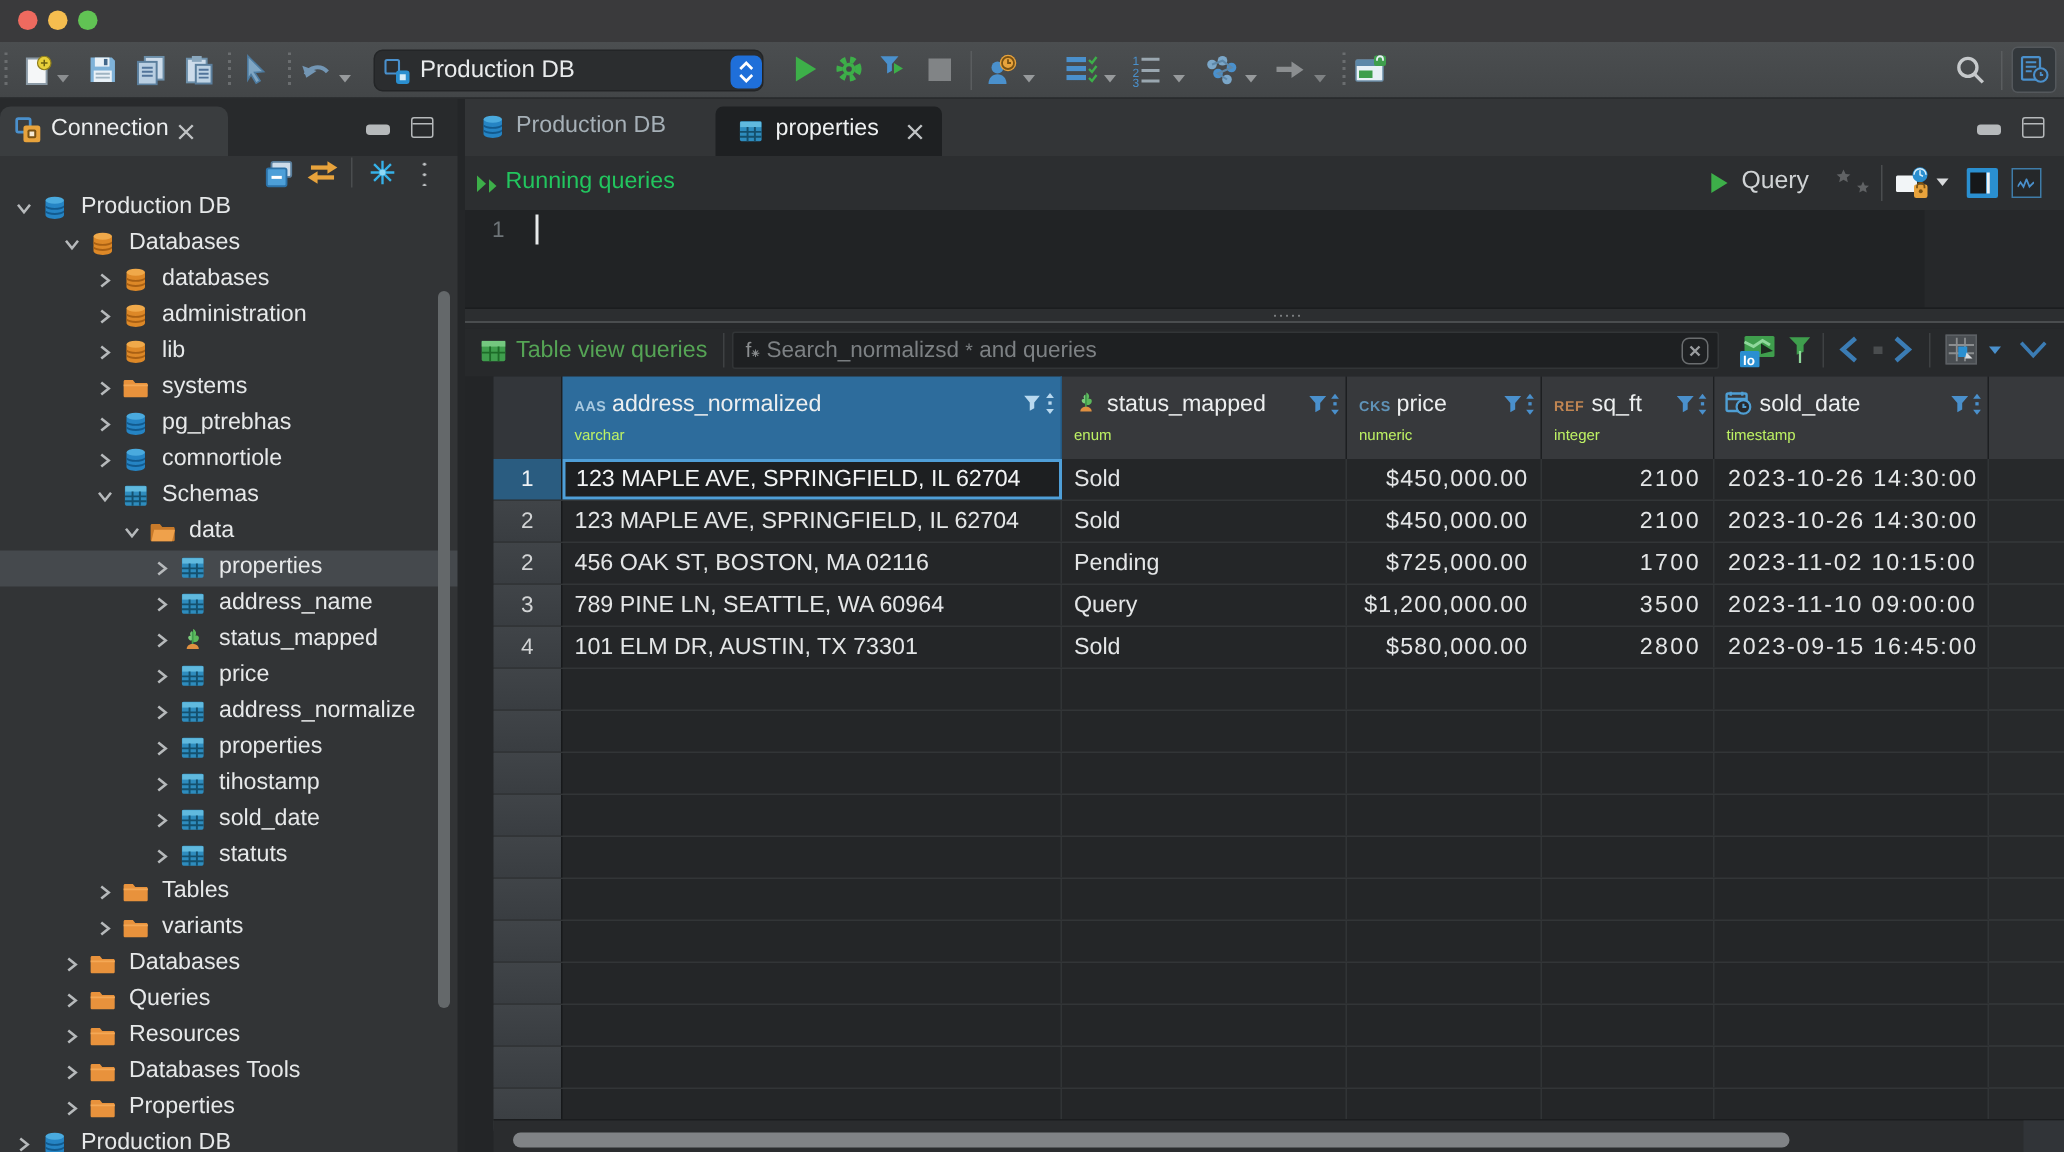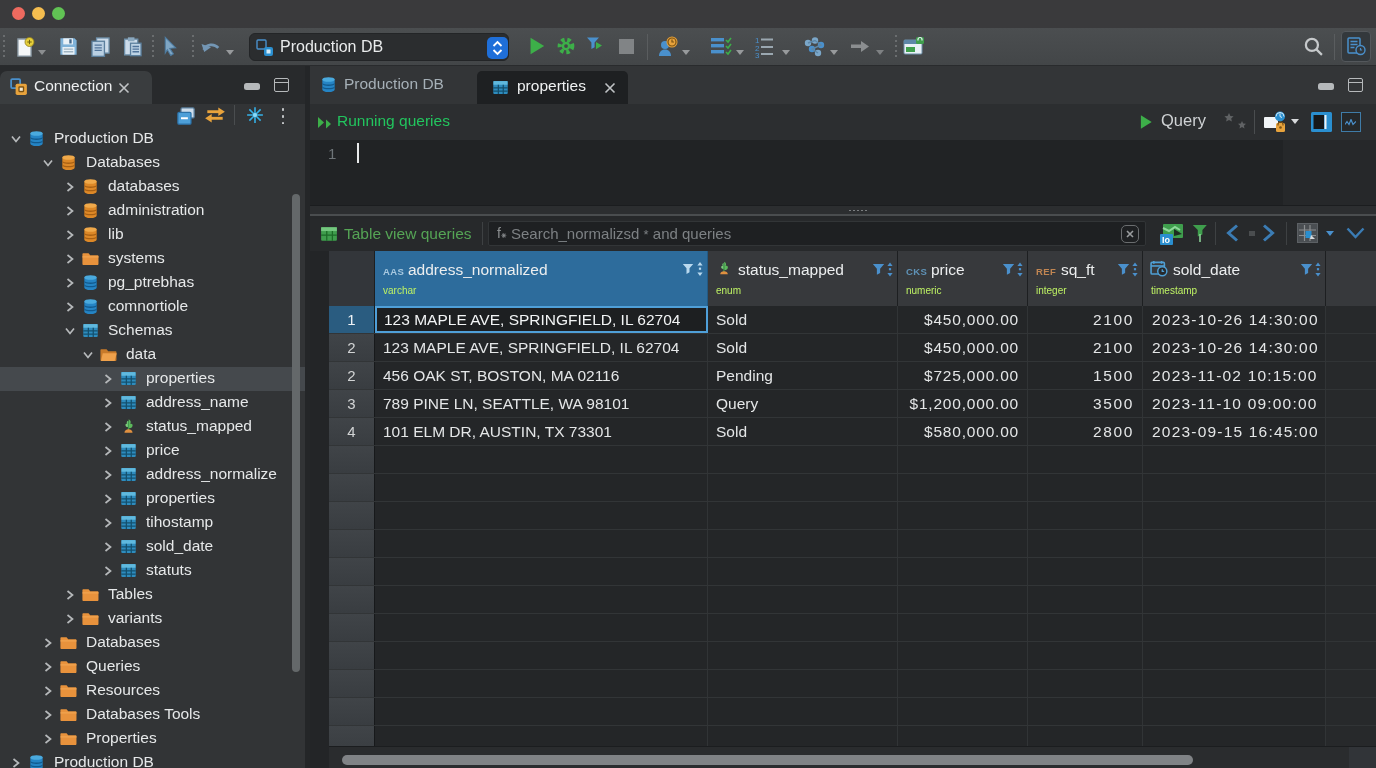--- a/index.html
+++ b/index.html
@@ -756,26 +756,26 @@
           <div class="cell" style="left:379px; width:190px; padding-left:8px;">Sold</div>
           <div class="cell num" style="left:569px; width:130px; letter-spacing:.8px;">$450,000.00</div>
           <div class="cell num" style="left:699px; width:115px; letter-spacing:1.6px;">2100</div>
           <div class="cell" style="left:814px; width:183px; letter-spacing:1.2px;">2023-10-26 14:30:00</div>
         </div>
       <div class="grow" style="top:111px;">
           <div class="rhd" style="">2</div>
           <div class="cell" style="left:46px; width:333px; padding-left:8px;">456 OAK ST, BOSTON, MA 02116</div>
           <div class="cell" style="left:379px; width:190px; padding-left:8px;">Pending</div>
           <div class="cell num" style="left:569px; width:130px; letter-spacing:.8px;">$725,000.00</div>
-          <div class="cell num" style="left:699px; width:115px; letter-spacing:1.6px;">1500</div>
+          <div class="cell num" style="left:699px; width:115px; letter-spacing:1.6px;">1700</div>
           <div class="cell" style="left:814px; width:183px; letter-spacing:1.2px;">2023-11-02 10:15:00</div>
         </div>
       <div class="grow" style="top:139px;">
           <div class="rhd" style="">3</div>
-          <div class="cell" style="left:46px; width:333px; padding-left:8px;">789 PINE LN, SEATTLE, WA 98101</div>
+          <div class="cell" style="left:46px; width:333px; padding-left:8px;">789 PINE LN, SEATTLE, WA 60964</div>
           <div class="cell" style="left:379px; width:190px; padding-left:8px;">Query</div>
           <div class="cell num" style="left:569px; width:130px; letter-spacing:.8px;">$1,200,000.00</div>
           <div class="cell num" style="left:699px; width:115px; letter-spacing:1.6px;">3500</div>
           <div class="cell" style="left:814px; width:183px; letter-spacing:1.2px;">2023-11-10 09:00:00</div>
         </div>
       <div class="grow" style="top:167px;">
           <div class="rhd" style="">4</div>
           <div class="cell" style="left:46px; width:333px; padding-left:8px;">101 ELM DR, AUSTIN, TX 73301</div>
           <div class="cell" style="left:379px; width:190px; padding-left:8px;">Sold</div>
           <div class="cell num" style="left:569px; width:130px; letter-spacing:.8px;">$580,000.00</div>

